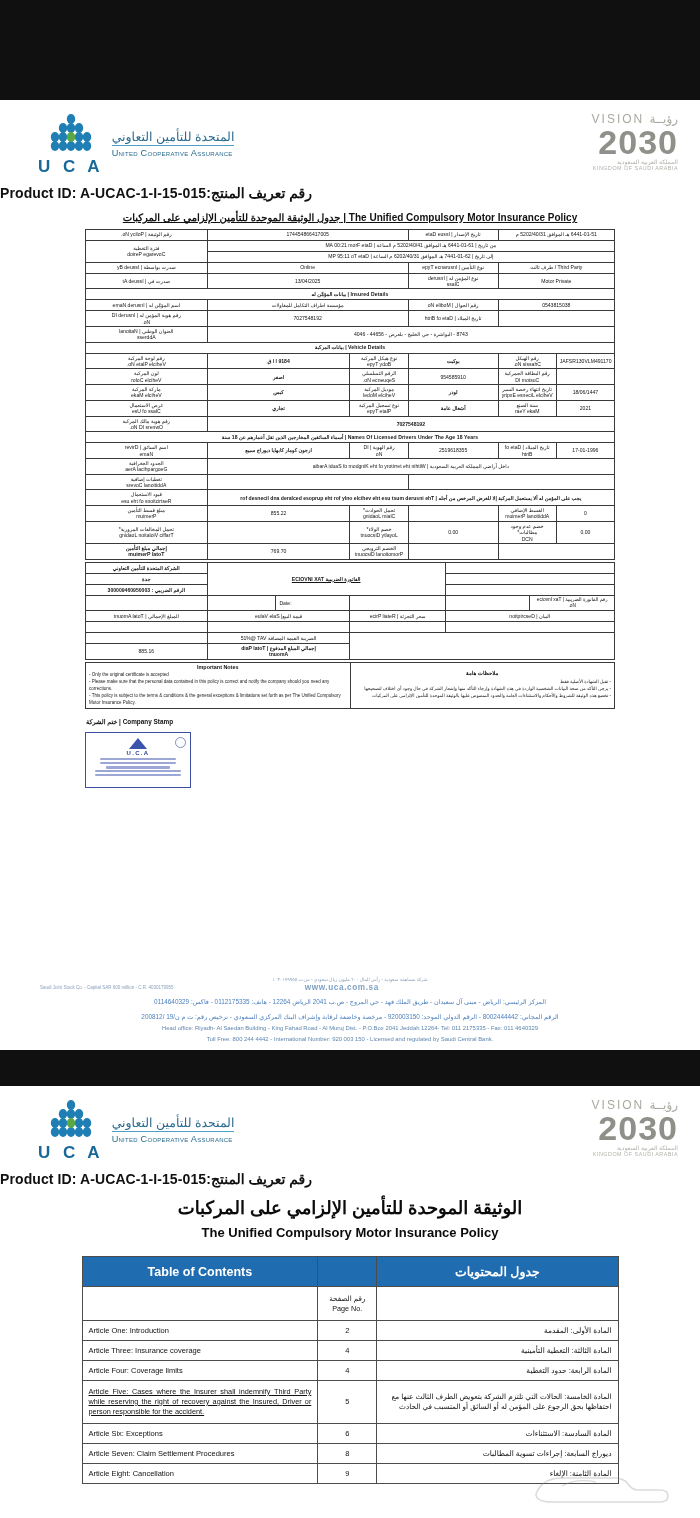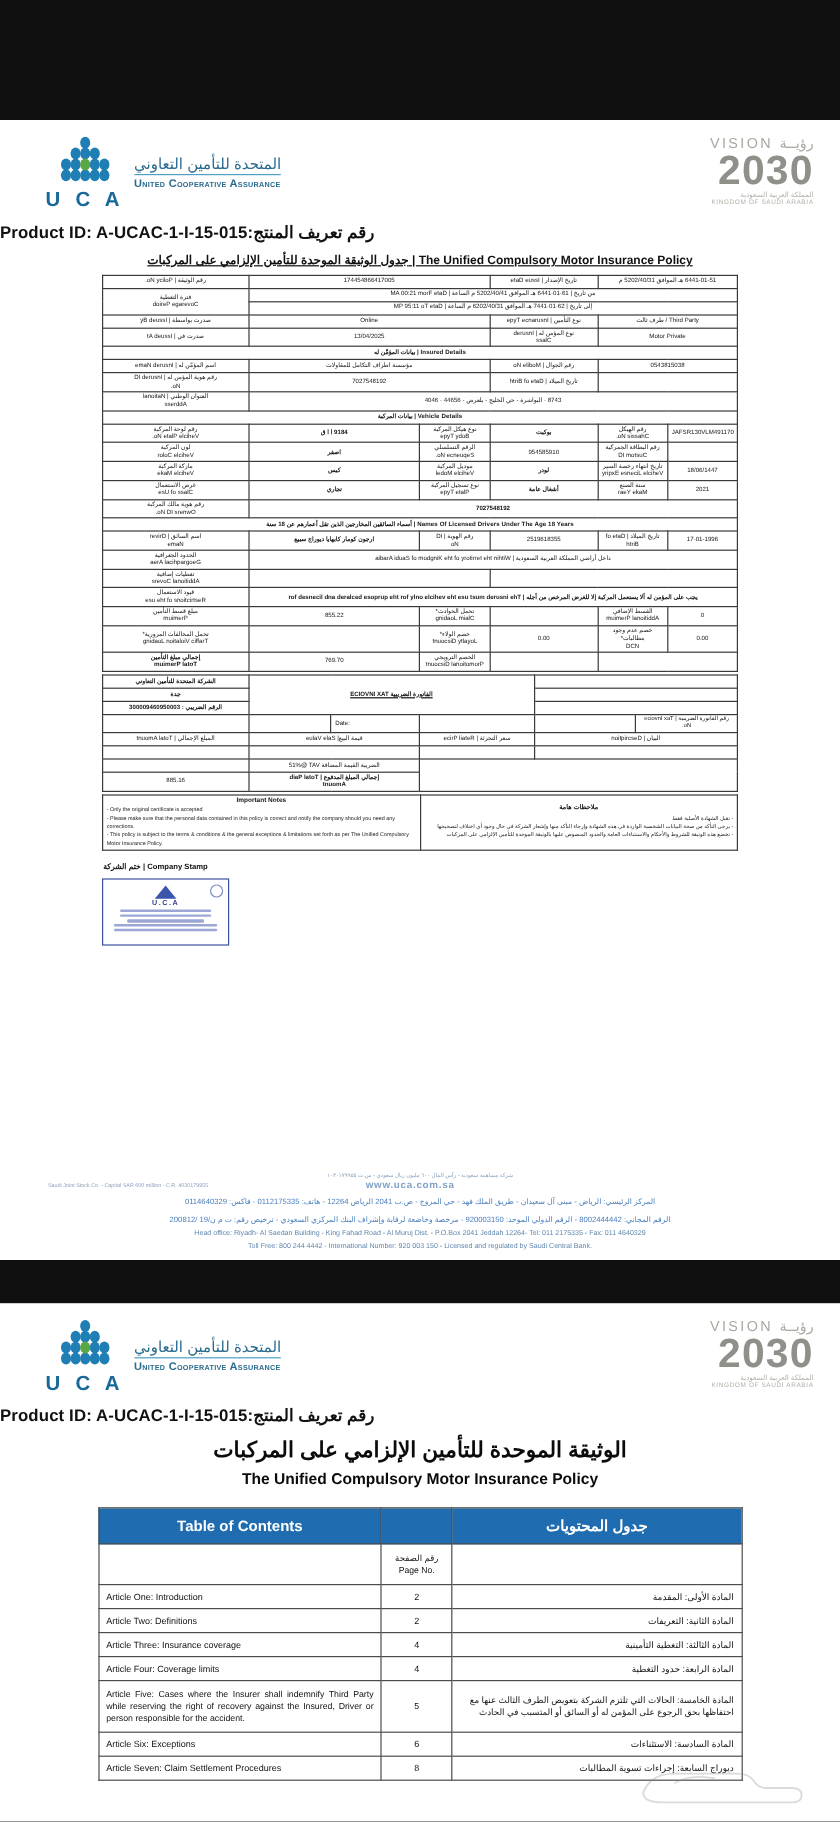--- a/index.html
+++ b/index.html
@@ -27,21 +27,21 @@
   .brand { display:flex; align-items:center; gap:8px; }
   .brand-mark { width:46px; height:44px; position:relative; }
   .brand-text { line-height:1; }
   .brand-ar {
     font-size:12.5px; color:#2a6b8f; font-weight:normal; direction:rtl;
     border-bottom:1.2px solid #4f9ec4; padding-bottom:1.5px; text-align:right;
     letter-spacing:.2px;
   }
   .brand-en {
     font-size:9.2px; color:#2a6b8f; letter-spacing:.25px; margin-top:2.5px;
-    font-variant:small-caps; font-weight:700;
+    font-variant:small-caps; font-weight:400;
   }
   .uca-word {
     font-size:17px; color:#18699a; letter-spacing:4px; font-weight:bold;
     margin-top:1px;
   }
   .brand-left { display:flex; flex-direction:column; align-items:center; }
 
   .vision { text-align:right; color:#a8a8a0; }
   .vision-top { font-size:12px; letter-spacing:2px; color:#a9a9a1; }
   .vision-num { font-size:34px; font-weight:bold; letter-spacing:1px; color:#8f9089; line-height:.95; }
@@ -142,21 +142,21 @@
   .toc-head td {
     background:#1f6cb0; color:#fff; font-weight:bold; font-size:12.5px;
     text-align:center; padding:7px 0; border-color:#1f6cb0;
   }
   .toc-sub td { height:34px; font-size:7.2px; text-align:center; line-height:1.35; color:#161616;}
   .toc-row td { font-size:7.5px; padding:5px 6px; color:#111; }
   .toc-en { text-align:left; }
   .toc-pg { text-align:center; }
   .toc-ar { text-align:right; direction:rtl; }
   .toc-row.tall td { padding:6px; font-size:7.3px; line-height:1.35; }
-  .toc-en.just { text-align:justify; }
+  .toc-en.just { text-align:justify;text-decoration:underline; }
 
   .watermark {
     position:absolute; right:22px; bottom:8px; width:150px; height:46px;
     opacity:.30; pointer-events:none;
   }
 </style>
 </head>
 <body>
 
 <div class="page" id="page1">
@@ -531,25 +531,20 @@
         </td>
         <td></td>
       </tr>
 
       <tr class="toc-row">
         <td class="toc-en">Article One: Introduction</td>
         <td class="toc-pg">2</td>
         <td class="toc-ar">المادة الأولى: المقدمة</td>
       </tr>
       <tr class="toc-row">
-        <td class="toc-en">Article Two: Definitions</td>
-        <td class="toc-pg">2</td>
-        <td class="toc-ar">المادة الثانية: التعريفات</td>
-      </tr>
-      <tr class="toc-row">
         <td class="toc-en">Article Three: Insurance coverage</td>
         <td class="toc-pg">4</td>
         <td class="toc-ar">المادة الثالثة: التغطية التأمينية</td>
       </tr>
       <tr class="toc-row">
         <td class="toc-en">Article Four: Coverage limits</td>
         <td class="toc-pg">4</td>
         <td class="toc-ar">المادة الرابعة: حدود التغطية</td>
       </tr>
       <tr class="toc-row tall">
@@ -559,20 +554,25 @@
       </tr>
       <tr class="toc-row">
         <td class="toc-en">Article Six: Exceptions</td>
         <td class="toc-pg">6</td>
         <td class="toc-ar">المادة السادسة: الاستثناءات</td>
       </tr>
       <tr class="toc-row">
         <td class="toc-en">Article Seven: Claim Settlement Procedures</td>
         <td class="toc-pg">8</td>
         <td class="toc-ar">ديوراج السابعة: إجراءات تسوية المطالبات</td>
+      </tr>
+      <tr class="toc-row">
+        <td class="toc-en">Article Eight: Cancellation</td>
+        <td class="toc-pg">9</td>
+        <td class="toc-ar">المادة الثامنة: الإلغاء</td>
       </tr>
     </tbody>
   </table>
 
   <svg class="watermark" viewBox="0 0 150 46">
     <path d="M8 30 q6 -16 26 -16 h52 q10 0 14 6 t10 6 h22 q8 0 8 6 t-8 6 h-108 q-16 0 -16 -8z" fill="none" stroke="#8a8a8a" stroke-width="1.6"></path>
     <path d="M34 22 q14 -8 34 -4" fill="none" stroke="#8a8a8a" stroke-width="1.4"></path>
   </svg>
 </div>
 

